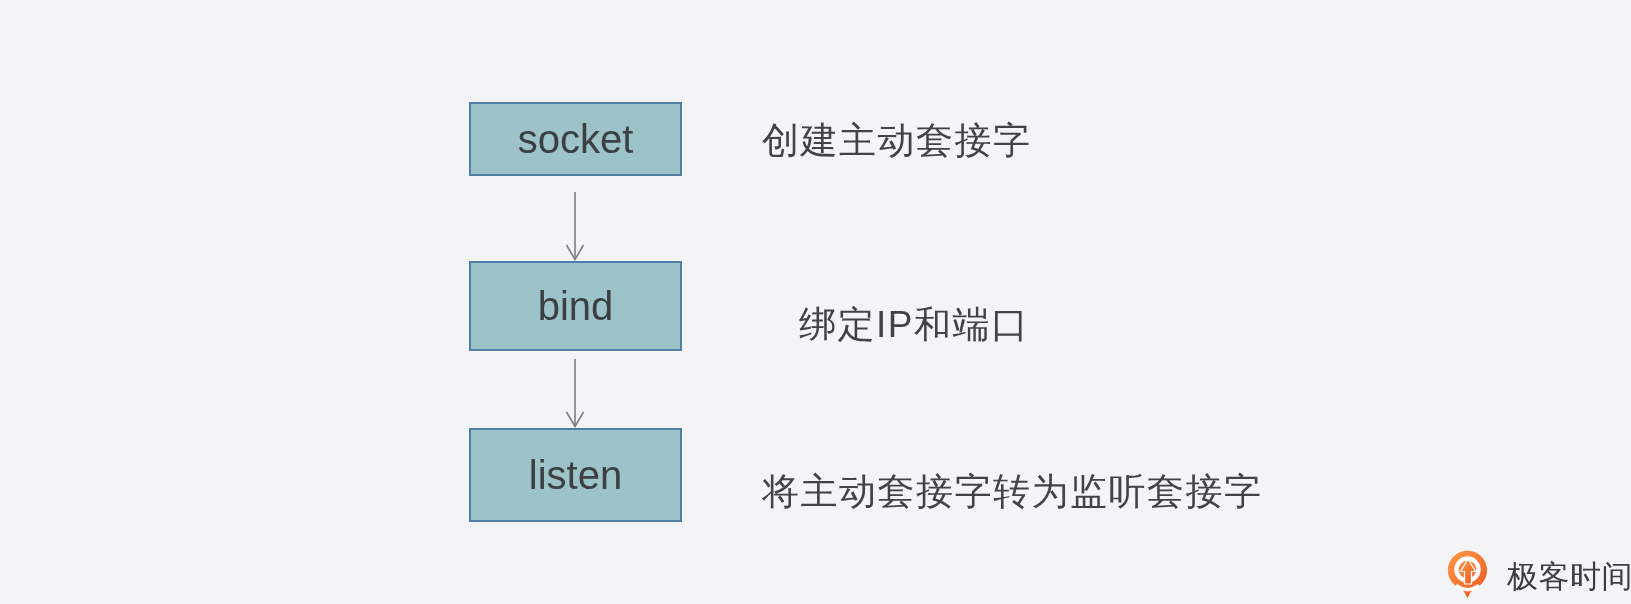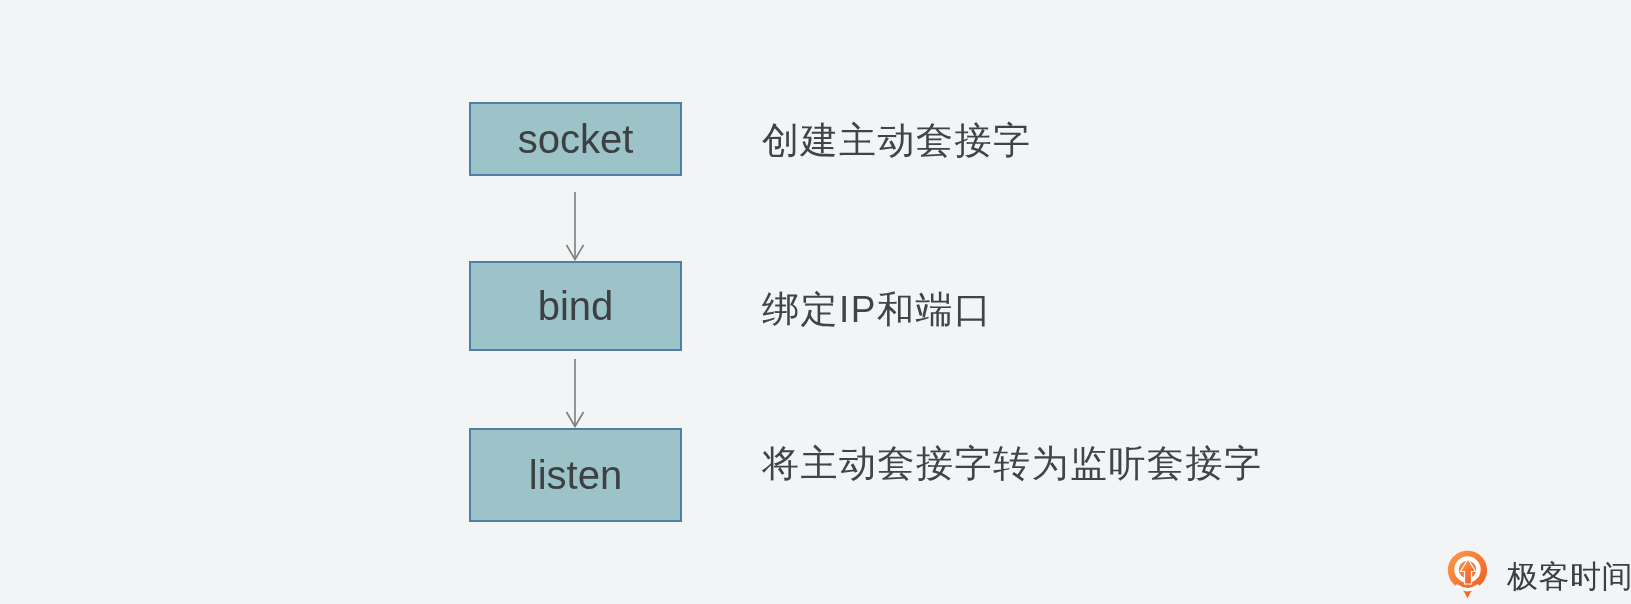--- a/index.html
+++ b/index.html
@@ -31,22 +31,22 @@
     position: absolute;
     left: 762px;
     display: flex;
     align-items: center;
     font-size: 37px;
     letter-spacing: 1.5px;
     color: var(--desc-text, #404448);
     white-space: nowrap;
   }
   .desc-0 { top: 90px;  height: 102px; }
-  .desc-1 { top: 261px; height: 98px; }
-  .desc-2 { top: 416px; height: 96px; }
+  .desc-1 { top: 276px; height: 98px; margin-left: 37px; }
+  .desc-2 { top: 444px; height: 96px; }
   .arrow {
     position: absolute;
     left: 564px;
     width: 22px;
     height: 69px;
   }
   .arrow-0 { top: 192px; }
   .arrow-1 { top: 359px; }
   .arrow svg { display: block; }
   .logo {

